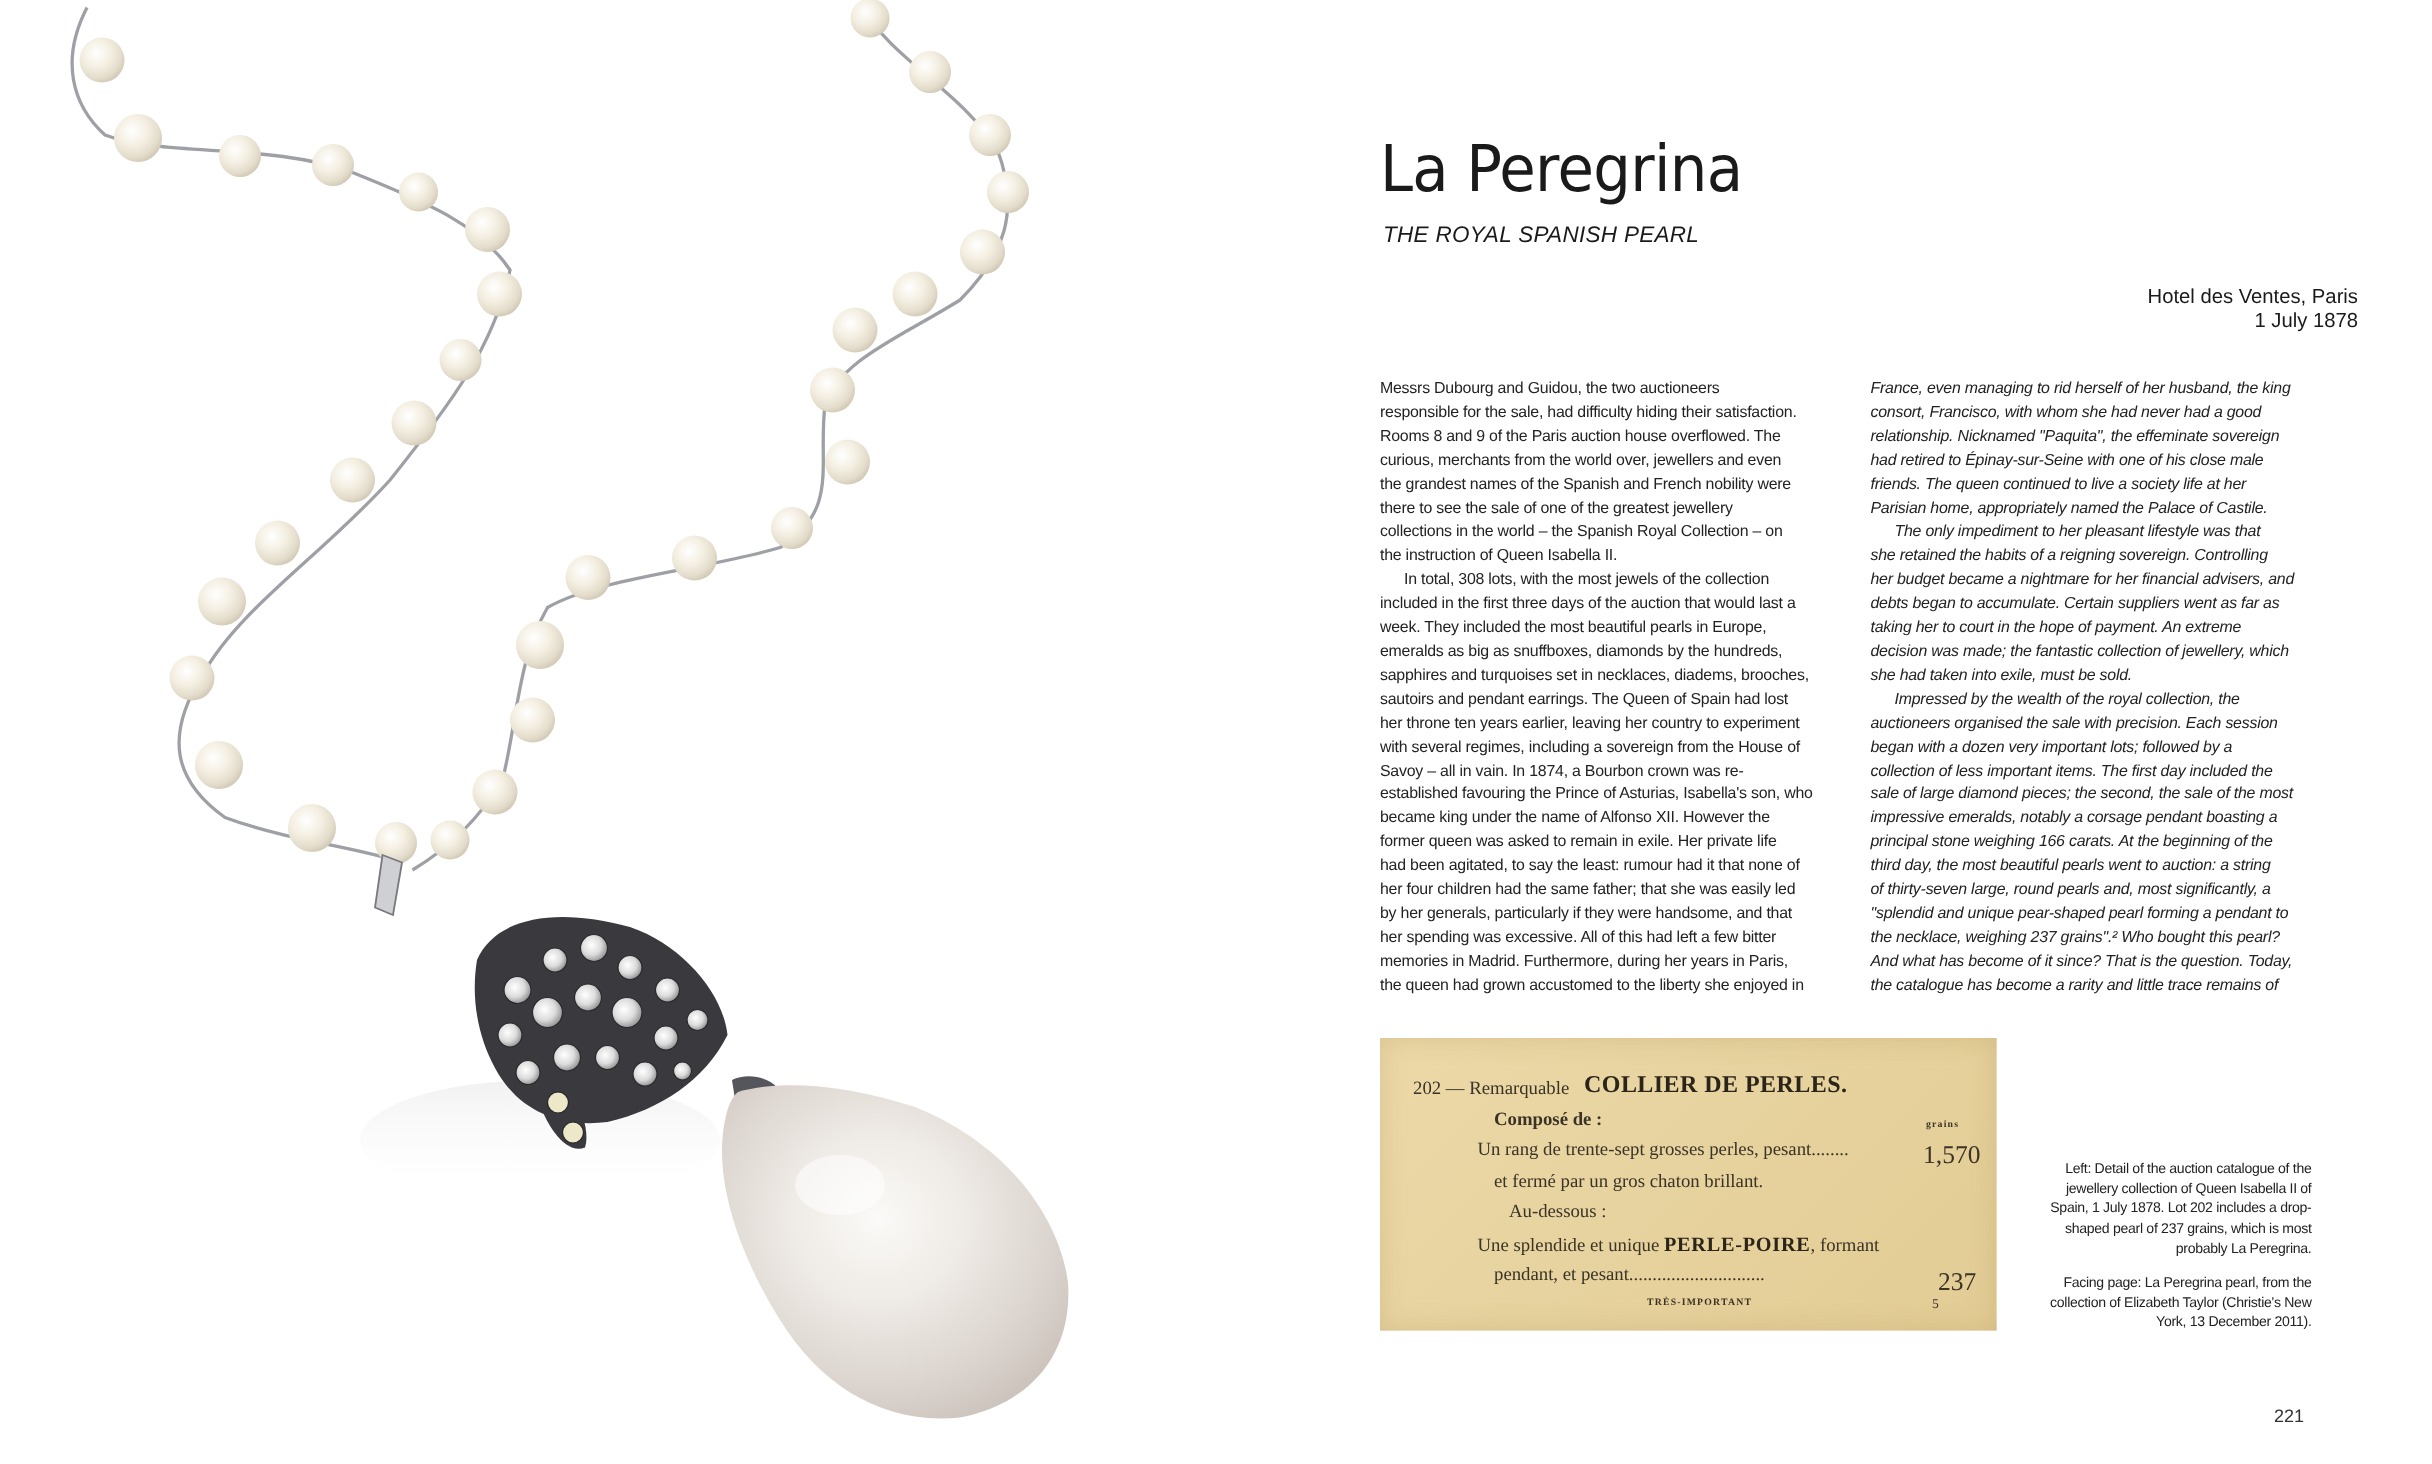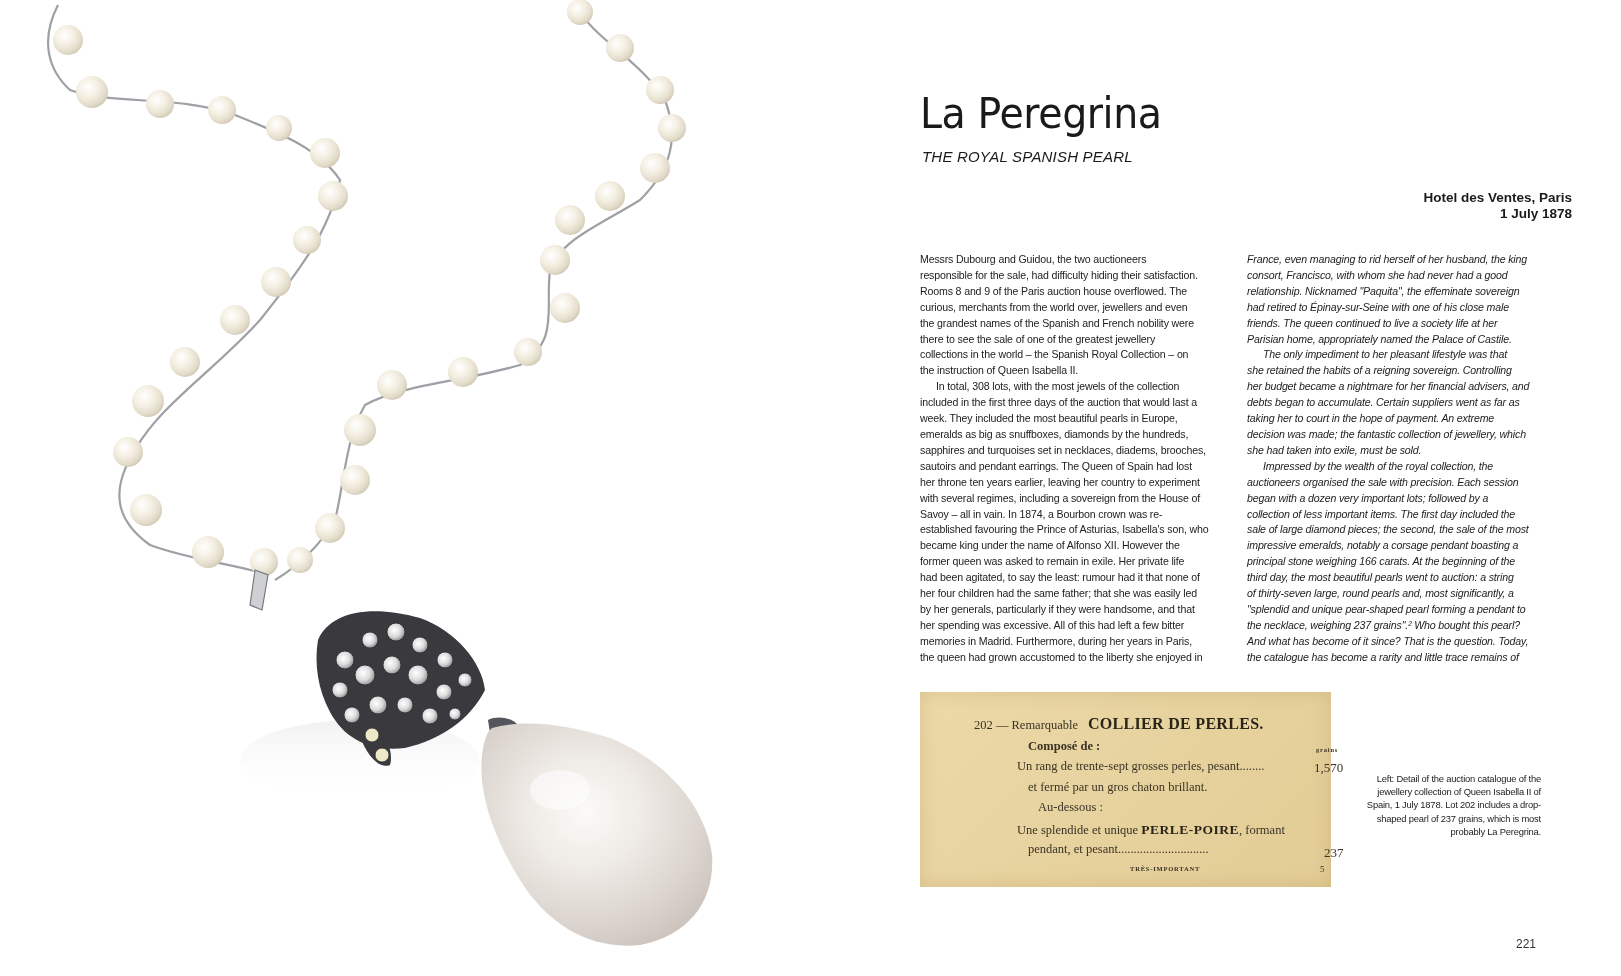--- a/index.html
+++ b/index.html
@@ -54,21 +54,21 @@
       font-style: italic;
       font-size: 15px;
       letter-spacing: 0.2px;
       color: #1a1a1a;
       margin: 0;
     }
     .venue {
       position: absolute;
       right: 49px; top: 190px;
       text-align: right;
-      font-weight: bold;
+      font-weight: normal;
       font-size: 13.5px;
       line-height: 16px;
       color: #1a1a1a;
     }
     .venue div { white-space: nowrap; }
 
     .col {
       position: absolute;
       top: 252px;
       width: 292px;
@@ -89,26 +89,25 @@
       width: 411px; height: 195px;
       background: linear-gradient(135deg, #ecd9a8 0%, #e7d39f 45%, #e3cc95 100%);
       font-family: "Liberation Serif", "DejaVu Serif", serif;
       color: #3a3326;
       box-shadow: inset 0 0 18px rgba(160,130,70,0.25);
     }
     .catalogue .l {
       position: absolute;
       white-space: nowrap;
       font-size: 12.5px;
-      margin-left: 32px;
     }
     .catalogue .big { font-weight: bold; font-size: 16px; letter-spacing: 0.3px; color: #2b2418; }
     .catalogue .caps { font-weight: bold; letter-spacing: 0.5px; font-size: 13.5px; color: #2b2418; }
     .catalogue .tiny { font-size: 6.5px; letter-spacing: 0.8px; font-weight: bold; }
-    .catalogue .num { font-size: 13px; }
+    .catalogue .num { font-size: 17px; }
 
     .caption {
       position: absolute;
       left: 541px; top: 772px;
       width: 190px;
       font-size: 9.4px;
       line-height: 13.2px;
       color: #222;
       letter-spacing: -0.2px;
     }
@@ -313,17 +312,22 @@
     </div>
 
     <div class="caption">
       <p id="capLeft">
           <span class="line">Left: Detail of the auction catalogue of the</span>
           <span class="line">jewellery collection of Queen Isabella II of</span>
           <span class="line">Spain, 1 July 1878. Lot 202 includes a drop-</span>
           <span class="line">shaped pearl of 237 grains, which is most</span>
           <span class="line">probably La Peregrina.</span>
         </p>
+      <p id="capFacing">
+          <span class="line">Facing page: La Peregrina pearl, from the</span>
+          <span class="line">collection of Elizabeth Taylor (Christie's New</span>
+          <span class="line">York, 13 December 2011).</span>
+        </p>
     </div>
 
     <div class="page-number">221</div>
   </div>
 </div>
 
 </body></html>

